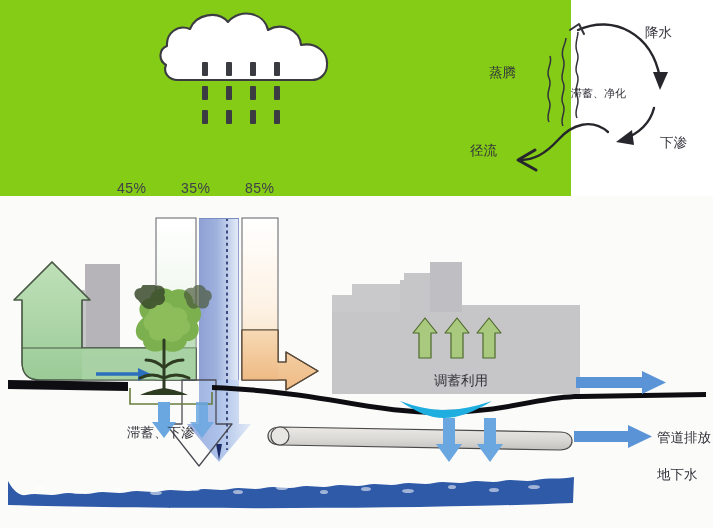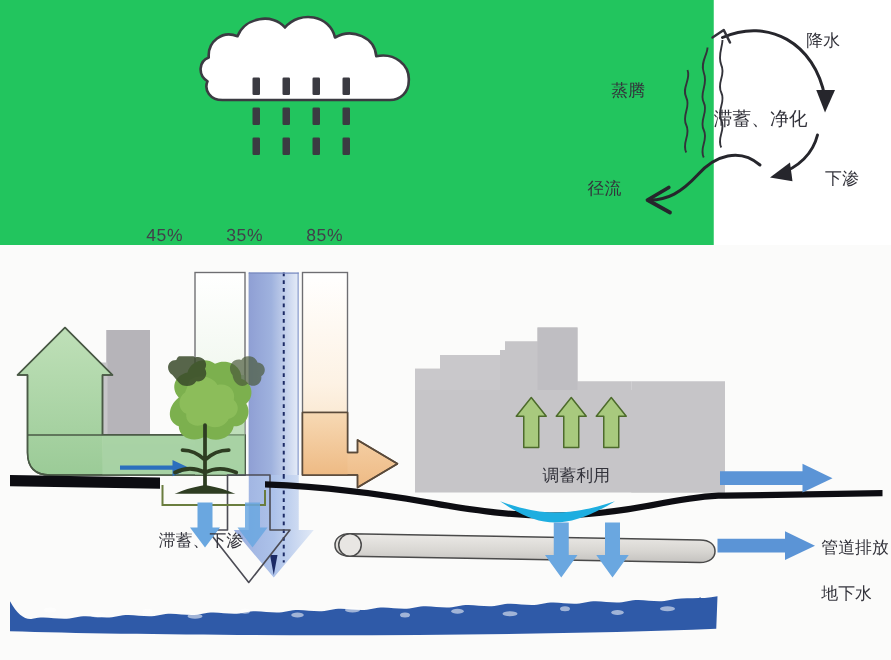--- a/index.html
+++ b/index.html
@@ -1,24 +1,24 @@
 <!DOCTYPE html>
 <html><head>
 <meta charset="utf-8">
 <style>
   html,body{margin:0;padding:0;background:#fff;}
   body{width:713px;height:528px;overflow:hidden;
        font-family:"Liberation Sans","DejaVu Sans",sans-serif;}
-  #stage{position:relative;width:571px;height:528px;background:#22c55e;}
+  #stage{position:relative;width:571px;height:528px;background:#84cc16;}
   #stage .lowerbg{position:absolute;left:0;top:196px;width:713px;height:332px;
        background:#fbfbfa;}
   .lbl{position:absolute;color:#3a3a42;white-space:nowrap;}
   .pct{font-size:14px;color:#41414a;letter-spacing:.5px;}
   .cn{font-size:13.5px;color:#33333b;}
-  .cn-sm{font-size:15px;color:#33333b;}
+  .cn-sm{font-size:11px;color:#33333b;}
   svg{position:absolute;left:0;top:0;overflow:visible;}
 </style>
 </head>
 <body>
 
 <div id="stage">
 
   <div class="lowerbg"></div>
 
   <svg width="713" height="528">

